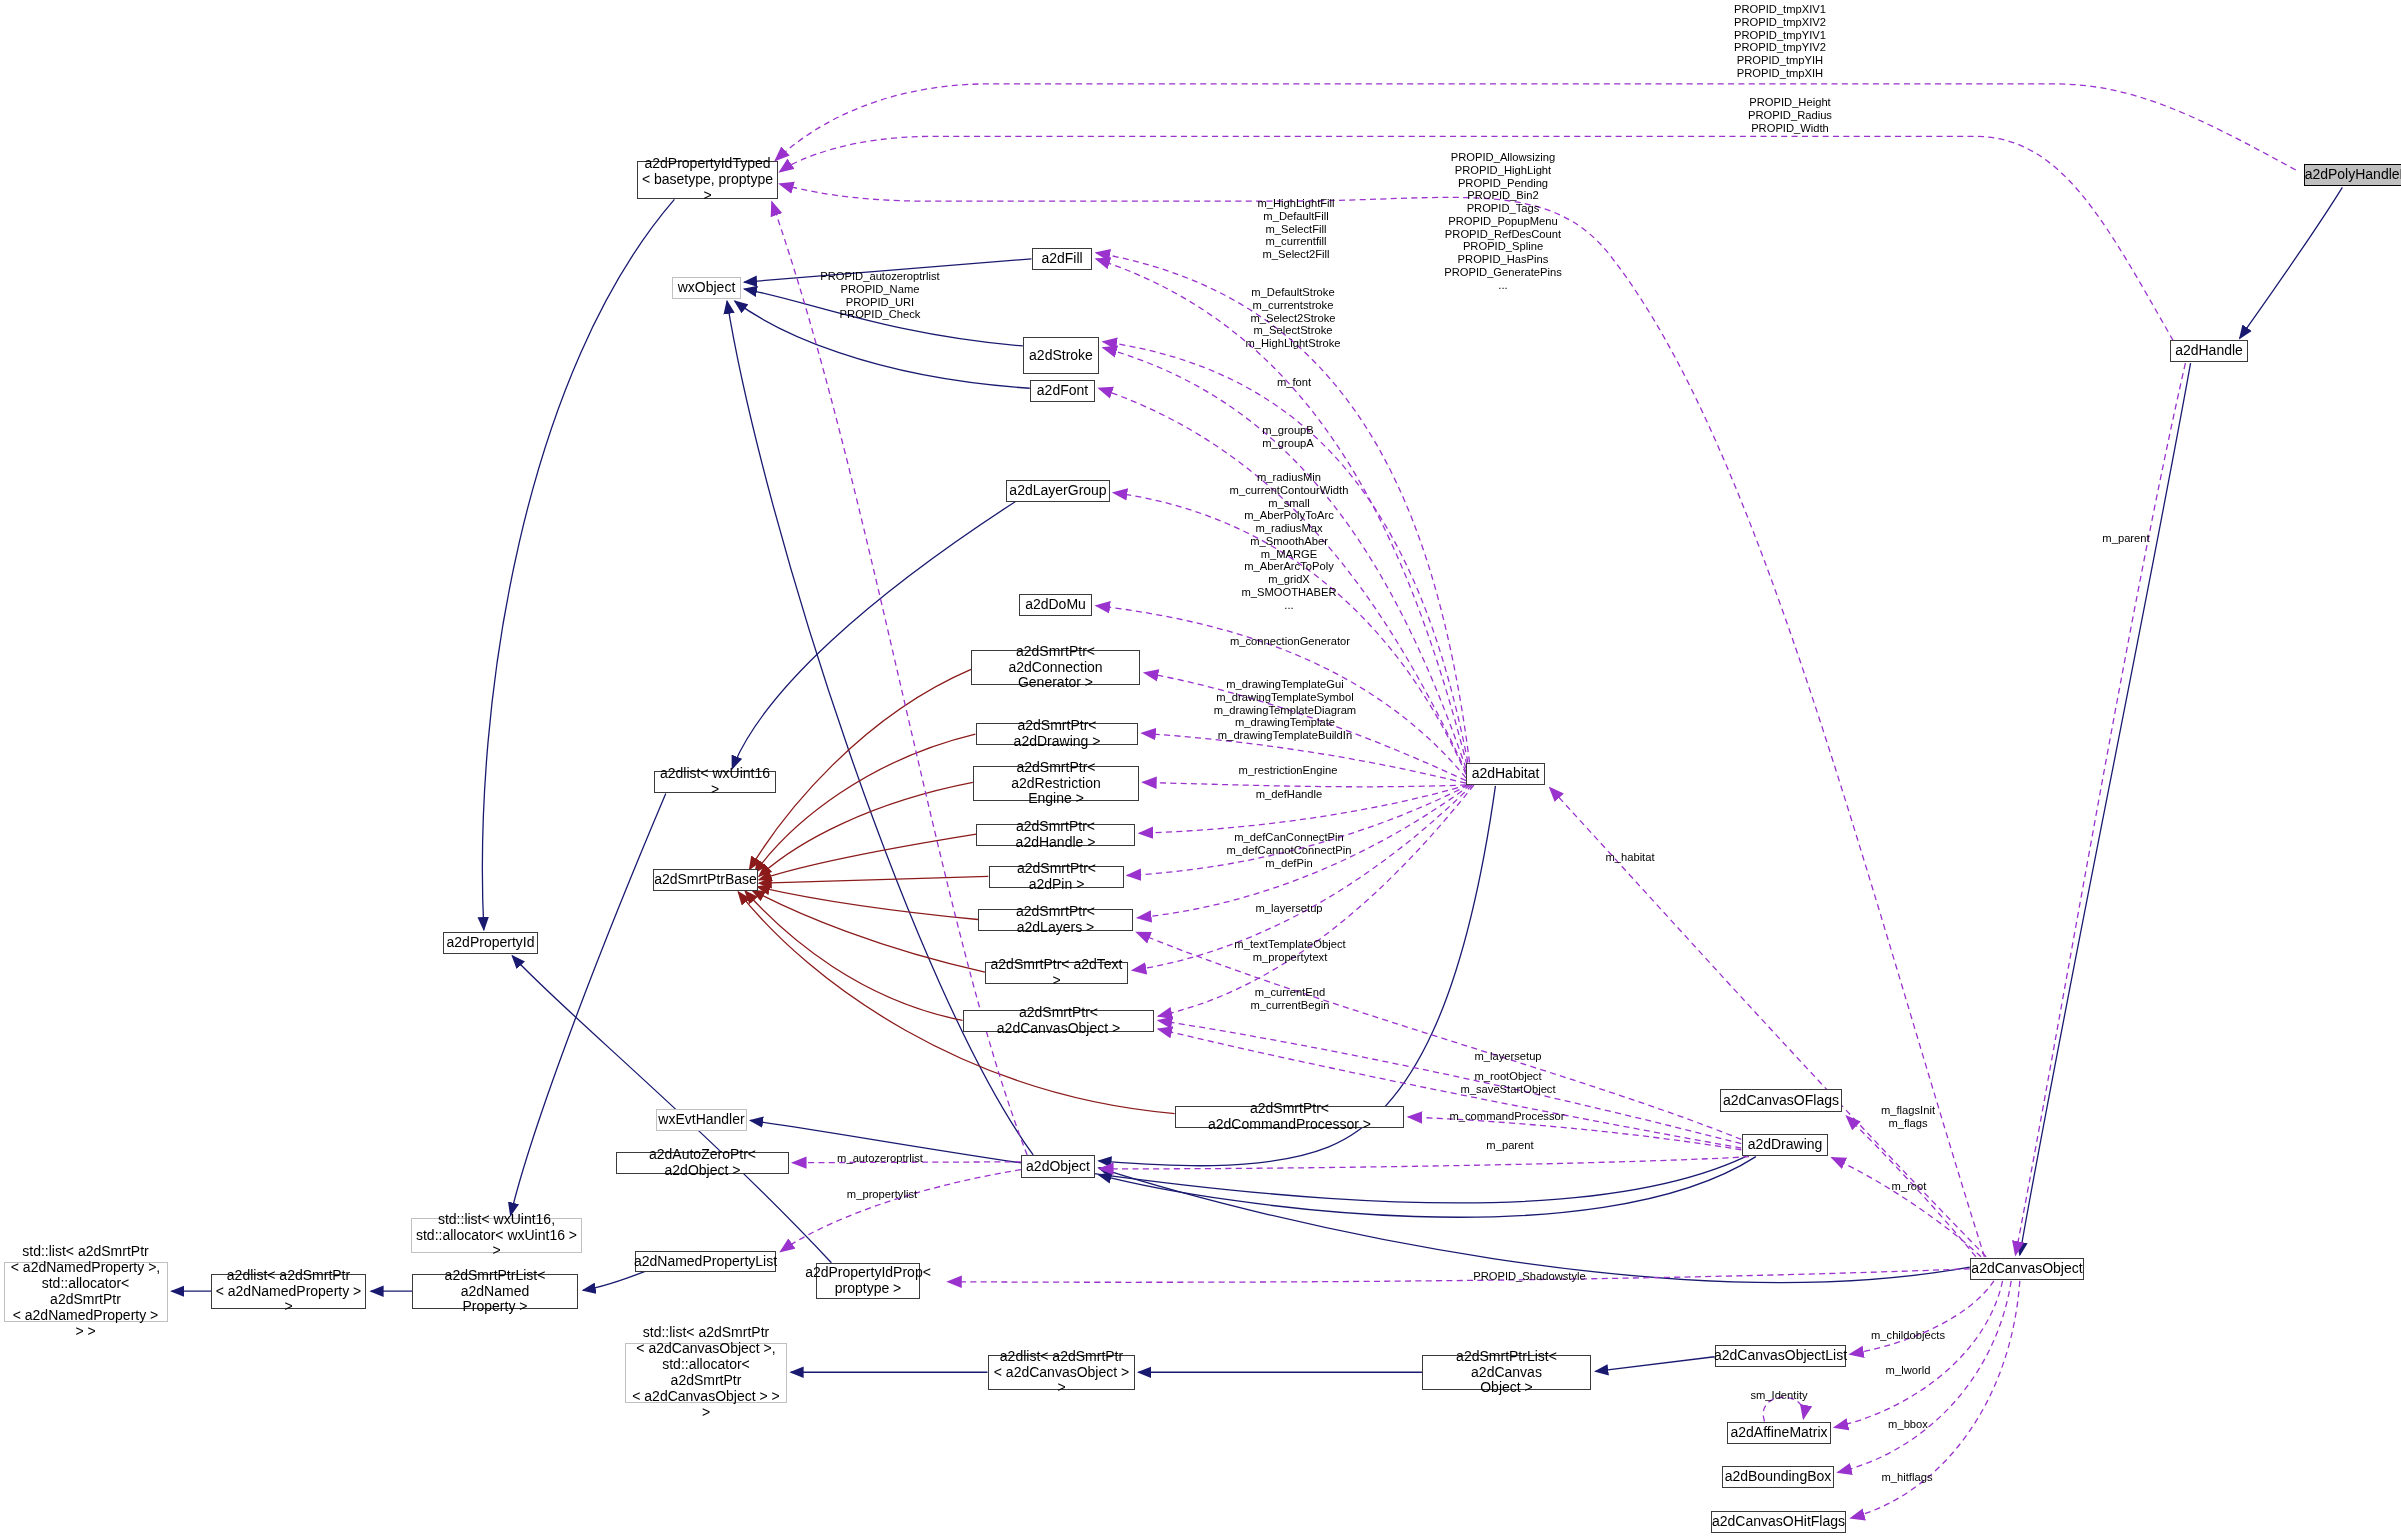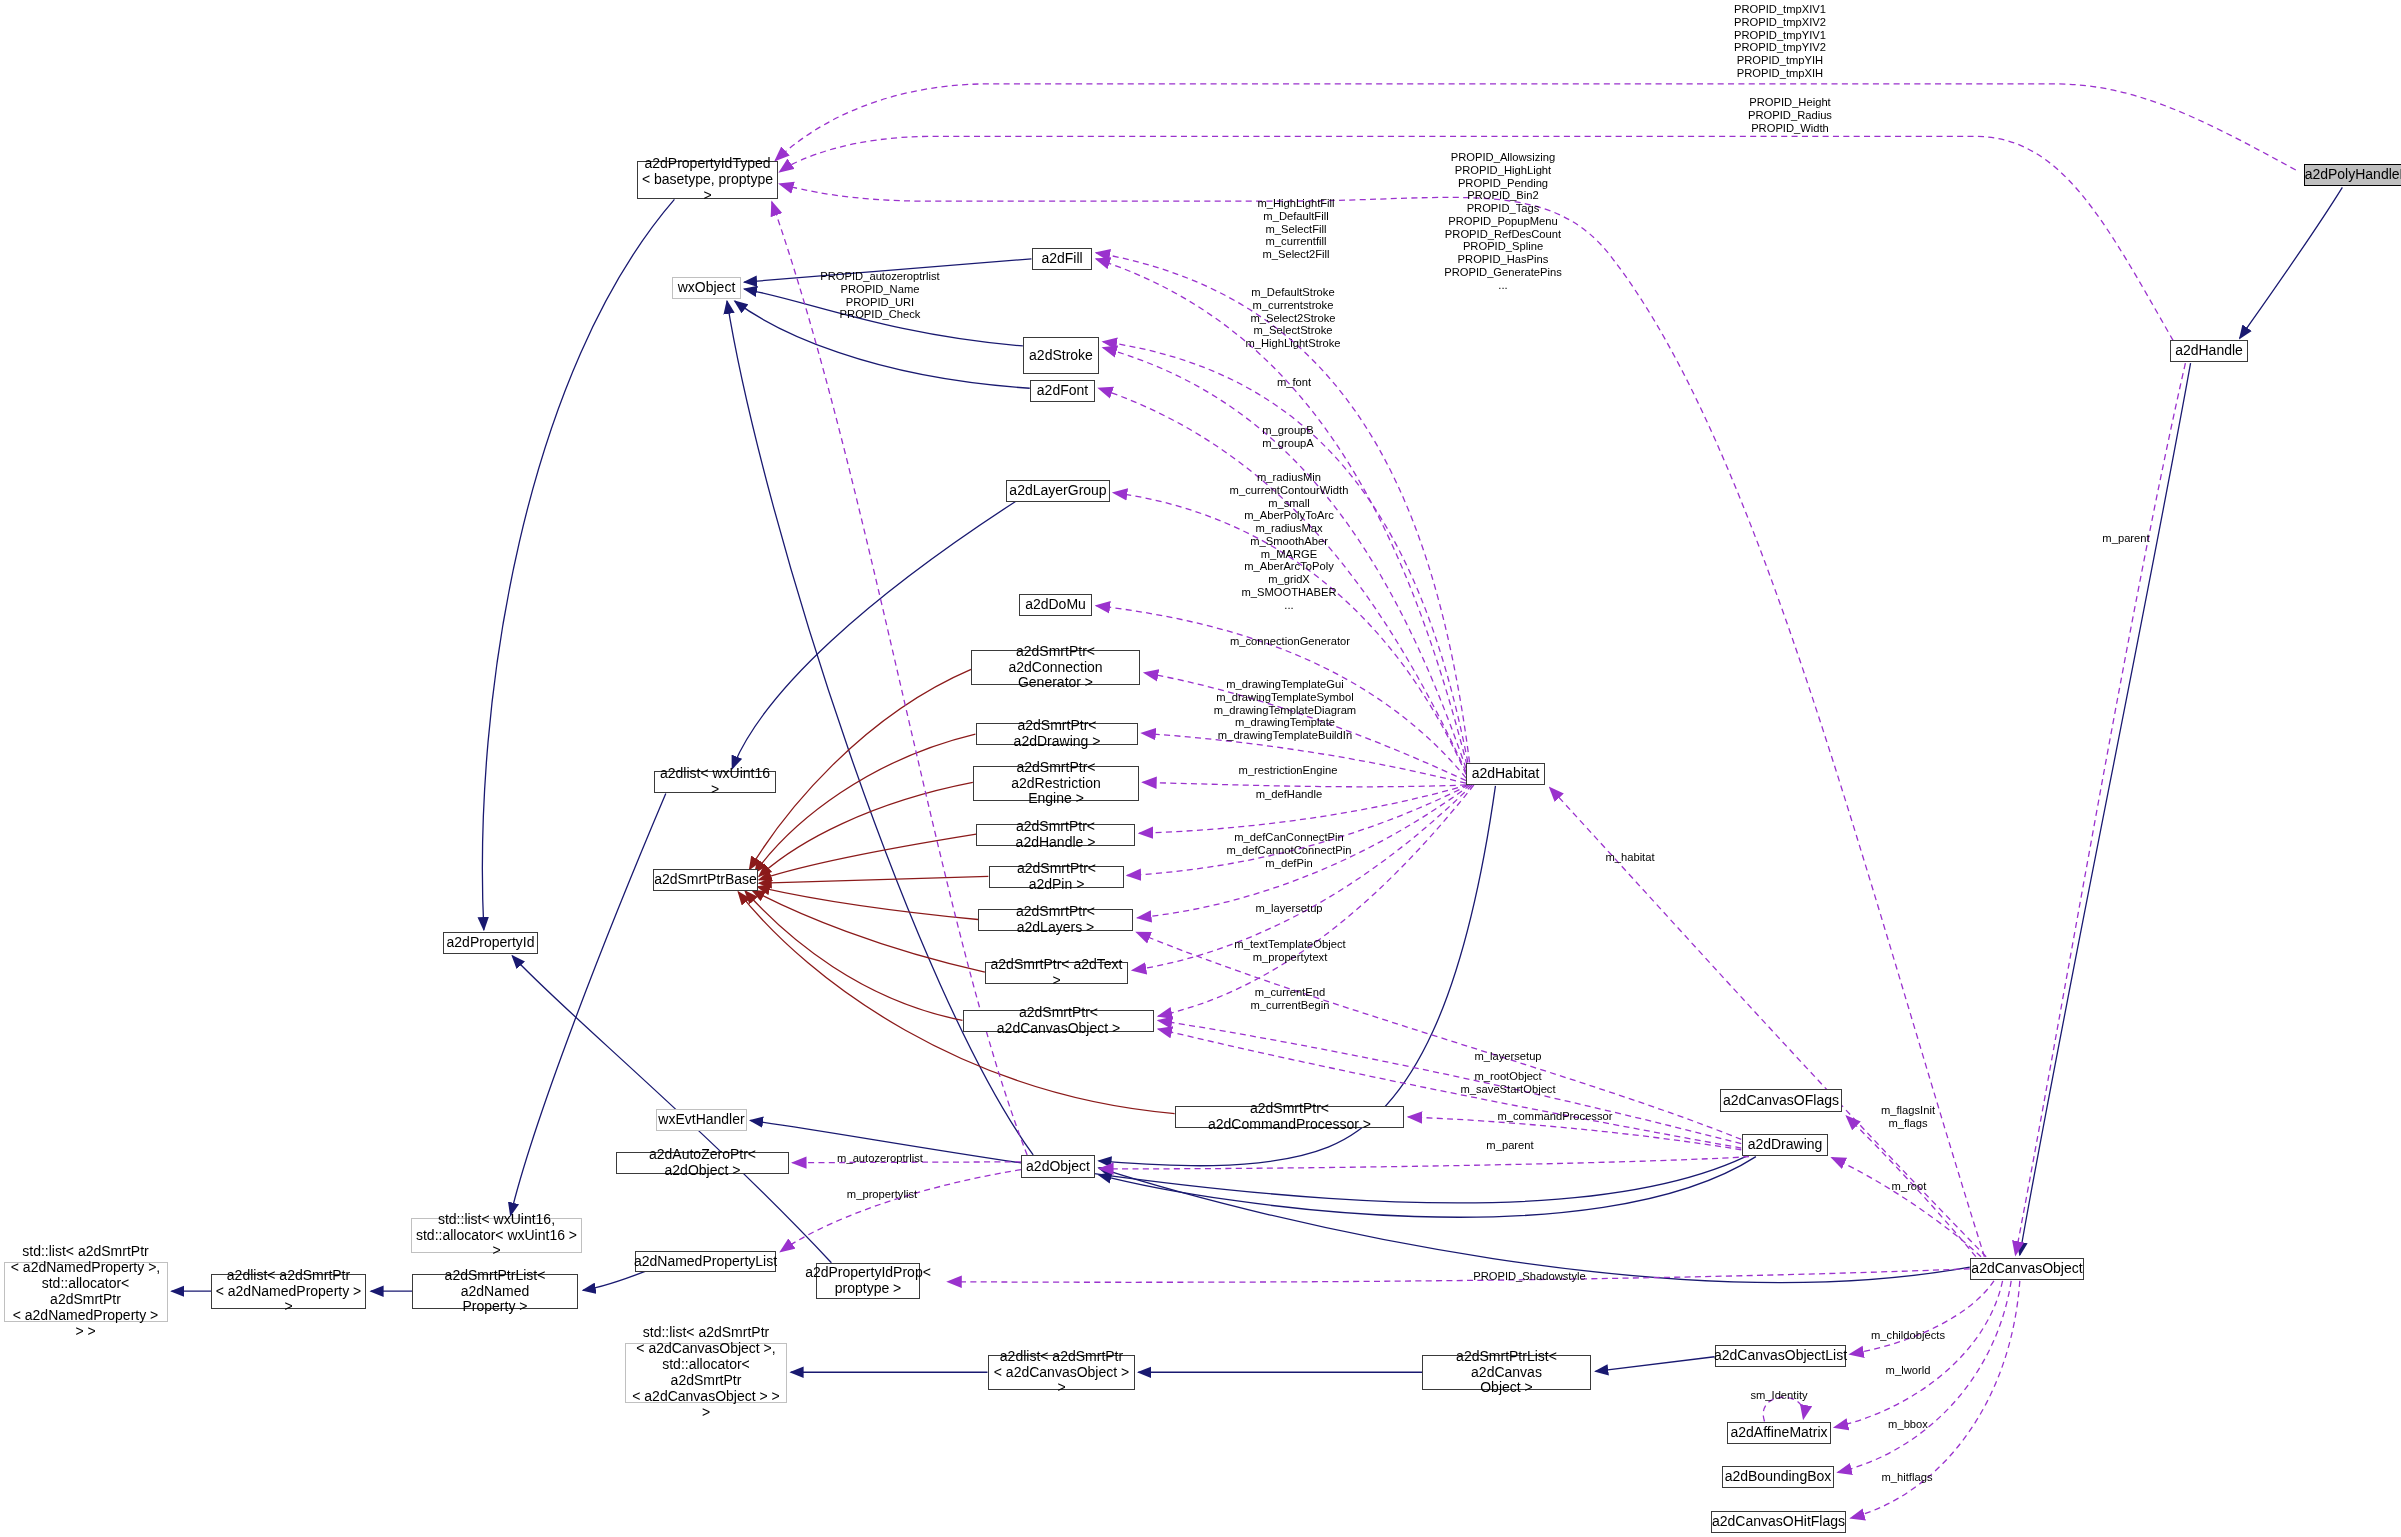--- a/index.html
+++ b/index.html
@@ -224,21 +224,21 @@
 m_defPin</div>
     <div class="elabel" style="left: 1289px; top: 908px;">m_layersetup</div>
     <div class="elabel" style="left: 1290px; top: 951px;">m_textTemplateObject
 m_propertytext</div>
     <div class="elabel" style="left: 1290px; top: 999px;">m_currentEnd
 m_currentBegin</div>
     <div class="elabel" style="left: 1630px; top: 857px;">m_habitat</div>
     <div class="elabel" style="left: 1508px; top: 1056px;">m_layersetup</div>
     <div class="elabel" style="left: 1508px; top: 1083px;">m_rootObject
 m_saveStartObject</div>
-    <div class="elabel" style="left: 1555px; top: 1116px;">m_commandProcessor</div>
+    <div class="elabel" style="left: 1507px; top: 1116px;">m_commandProcessor</div>
     <div class="elabel" style="left: 1510px; top: 1145px;">m_parent</div>
     <div class="elabel" style="left: 2126px; top: 538px;">m_parent</div>
     <div class="elabel" style="left: 1908px; top: 1117px;">m_flagsInit
 m_flags</div>
     <div class="elabel" style="left: 1909px; top: 1186px;">m_root</div>
     <div class="elabel" style="left: 1507px; top: 1276px; padding-left: 45px;">PROPID_Shadowstyle</div>
     <div class="elabel" style="left: 1908px; top: 1335px;">m_childobjects</div>
     <div class="elabel" style="left: 1908px; top: 1370px;">m_lworld</div>
     <div class="elabel" style="left: 1779px; top: 1395px;">sm_Identity</div>
     <div class="elabel" style="left: 1908px; top: 1424px;">m_bbox</div>

